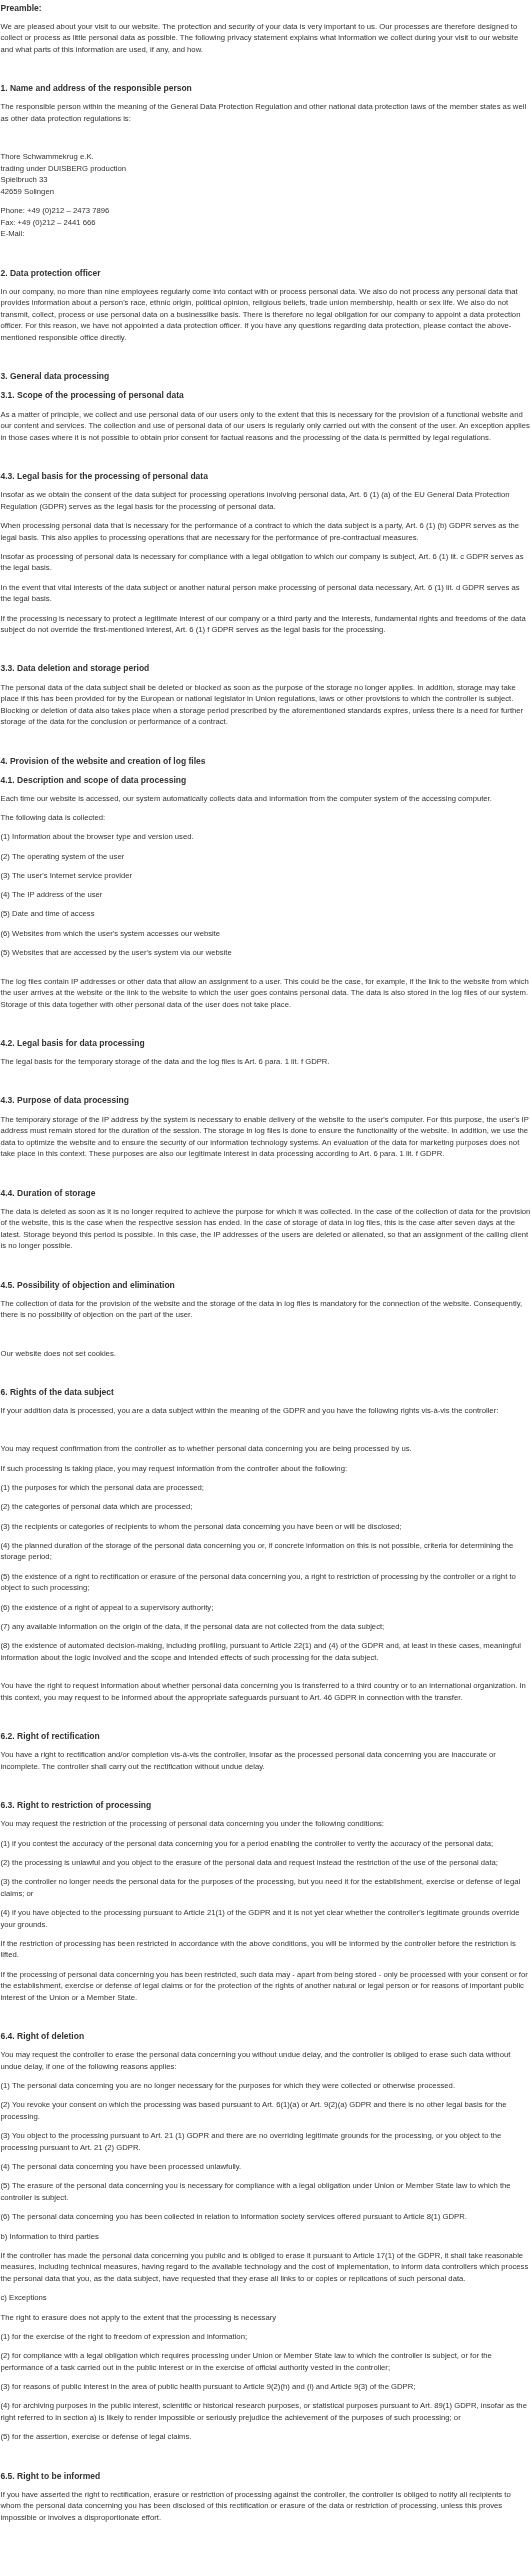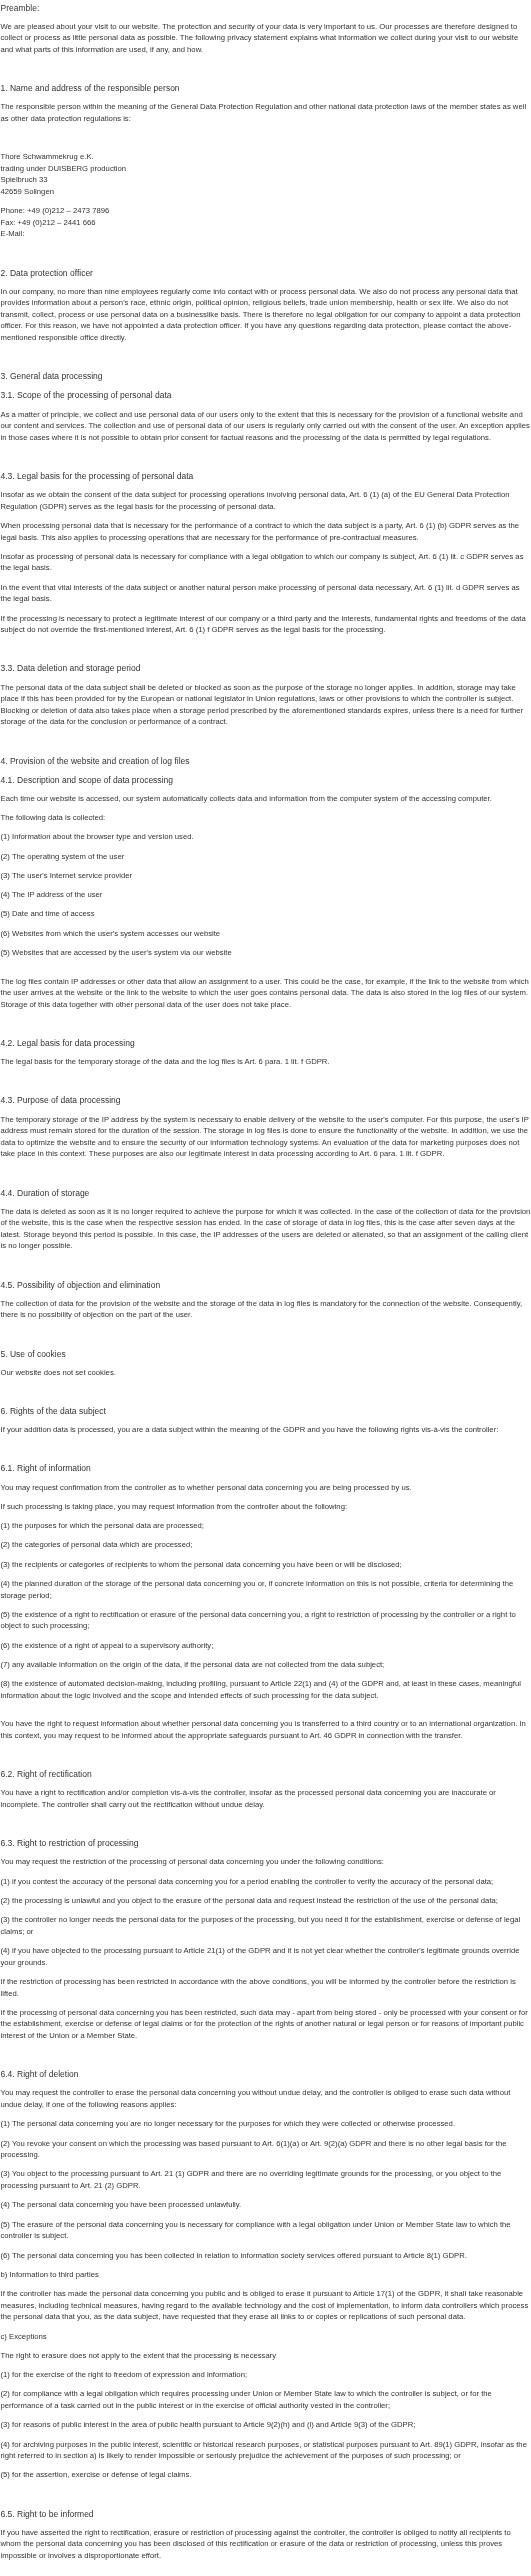--- a/index.html
+++ b/index.html
@@ -12,21 +12,21 @@
   #doc { padding: 1.5px 1px 14.4px 0.5px; }
   .p {
     font-size: 7.7px;
     line-height: 11.6px;
     margin: 0 0 7.7px 0;
     white-space: pre-line;
   }
   .h {
     font-size: 8.5px;
     line-height: 12.4px;
-    font-weight: 400;
+    font-weight: 700;
     margin: 0 0 6.7px 0;
   }
   .gap  { height: 19px; }
   .sgap { height: 9.3px; }
 </style>
 </head>
 <body>
 
 <div id="doc">
     <div class="h">Preamble:</div>
@@ -79,27 +79,25 @@
     <div class="gap"></div>
     <div class="h">4.3. Purpose of data processing</div>
     <div class="p">The temporary storage of the IP address by the system is necessary to enable delivery of the website to the user's computer. For this purpose, the user's IP address must remain stored for the duration of the session. The storage in log files is done to ensure the functionality of the website. In addition, we use the data to optimize the website and to ensure the security of our information technology systems. An evaluation of the data for marketing purposes does not take place in this context. These purposes are also our legitimate interest in data processing according to Art. 6 para. 1 lit. f GDPR.</div>
     <div class="gap"></div>
     <div class="h">4.4. Duration of storage</div>
     <div class="p">The data is deleted as soon as it is no longer required to achieve the purpose for which it was collected. In the case of the collection of data for the provision of the website, this is the case when the respective session has ended. In the case of storage of data in log files, this is the case after seven days at the latest. Storage beyond this period is possible. In this case, the IP addresses of the users are deleted or alienated, so that an assignment of the calling client is no longer possible.</div>
     <div class="gap"></div>
     <div class="h">4.5. Possibility of objection and elimination</div>
     <div class="p">The collection of data for the provision of the website and the storage of the data in log files is mandatory for the connection of the website. Consequently, there is no possibility of objection on the part of the user.</div>
     <div class="gap"></div>
-    <div class="h">5. Use of cookies</div>
     <div class="p">Our website does not set cookies.</div>
     <div class="gap"></div>
     <div class="h">6. Rights of the data subject</div>
     <div class="p">If your addition data is processed, you are a data subject within the meaning of the GDPR and you have the following rights vis-à-vis the controller:</div>
     <div class="gap"></div>
-    <div class="h">6.1. Right of information</div>
     <div class="p">You may request confirmation from the controller as to whether personal data concerning you are being processed by us.</div>
     <div class="p">If such processing is taking place, you may request information from the controller about the following:</div>
     <div class="p">(1) the purposes for which the personal data are processed;</div>
     <div class="p">(2) the categories of personal data which are processed;</div>
     <div class="p">(3) the recipients or categories of recipients to whom the personal data concerning you have been or will be disclosed;</div>
     <div class="p">(4) the planned duration of the storage of the personal data concerning you or, if concrete information on this is not possible, criteria for determining the storage period;</div>
     <div class="p">(5) the existence of a right to rectification or erasure of the personal data concerning you, a right to restriction of processing by the controller or a right to object to such processing;</div>
     <div class="p">(6) the existence of a right of appeal to a supervisory authority;</div>
     <div class="p">(7) any available information on the origin of the data, if the personal data are not collected from the data subject;</div>
     <div class="p">(8) the existence of automated decision-making, including profiling, pursuant to Article 22(1) and (4) of the GDPR and, at least in these cases, meaningful information about the logic involved and the scope and intended effects of such processing for the data subject.</div>

